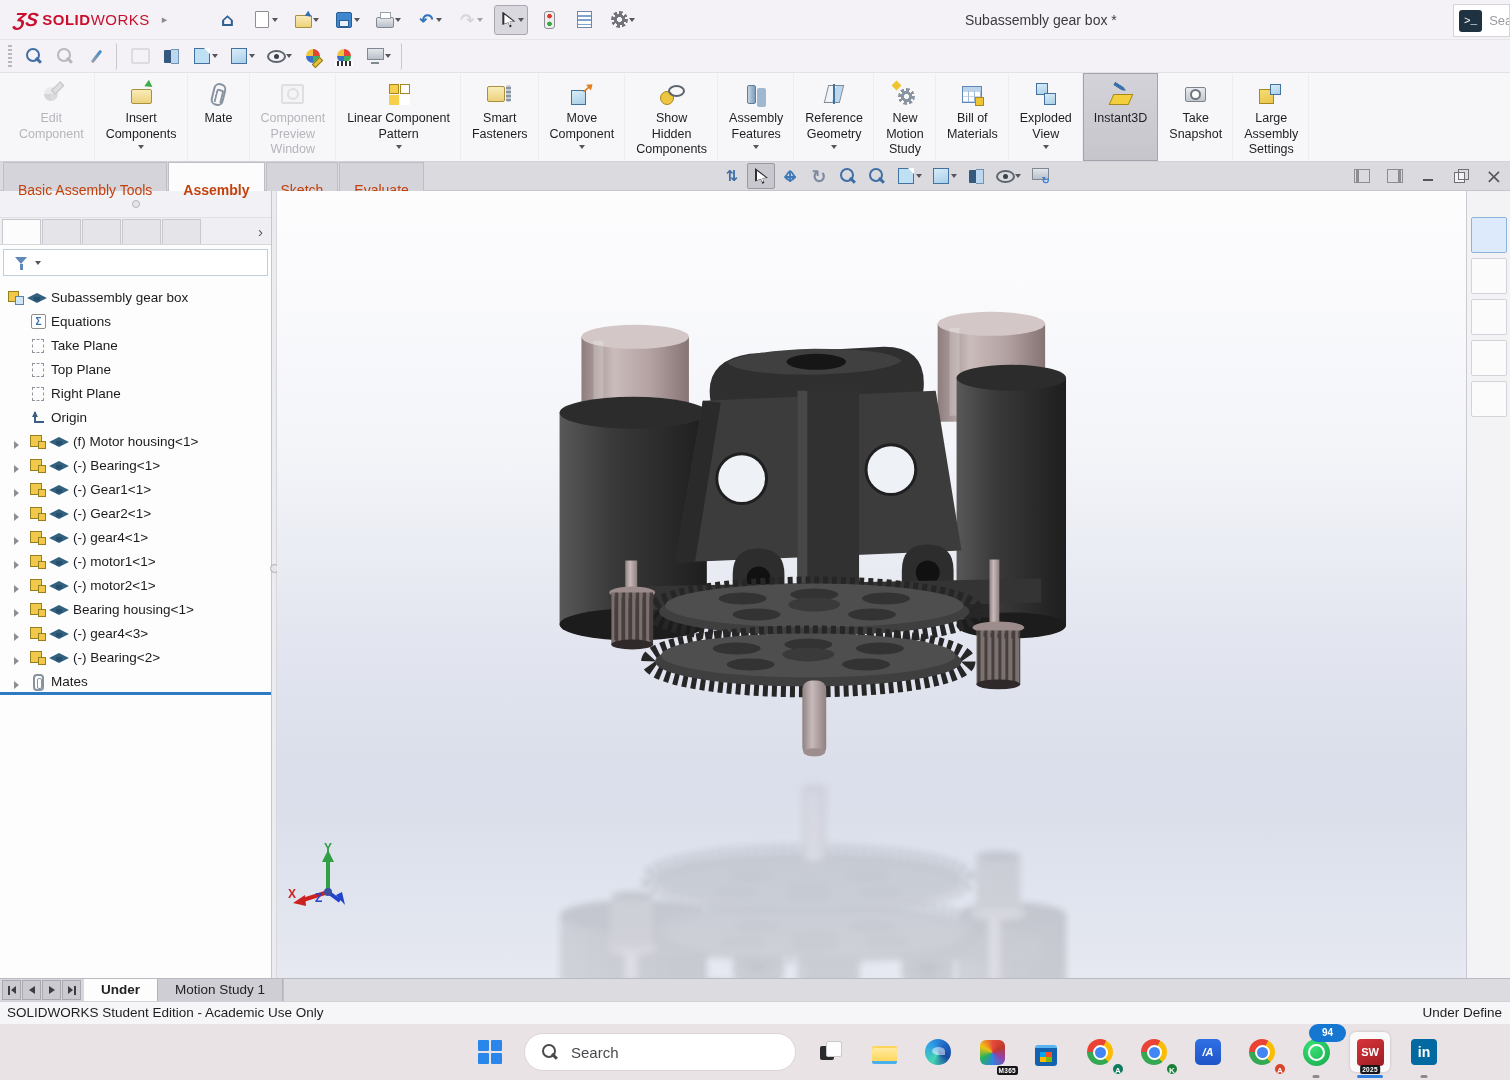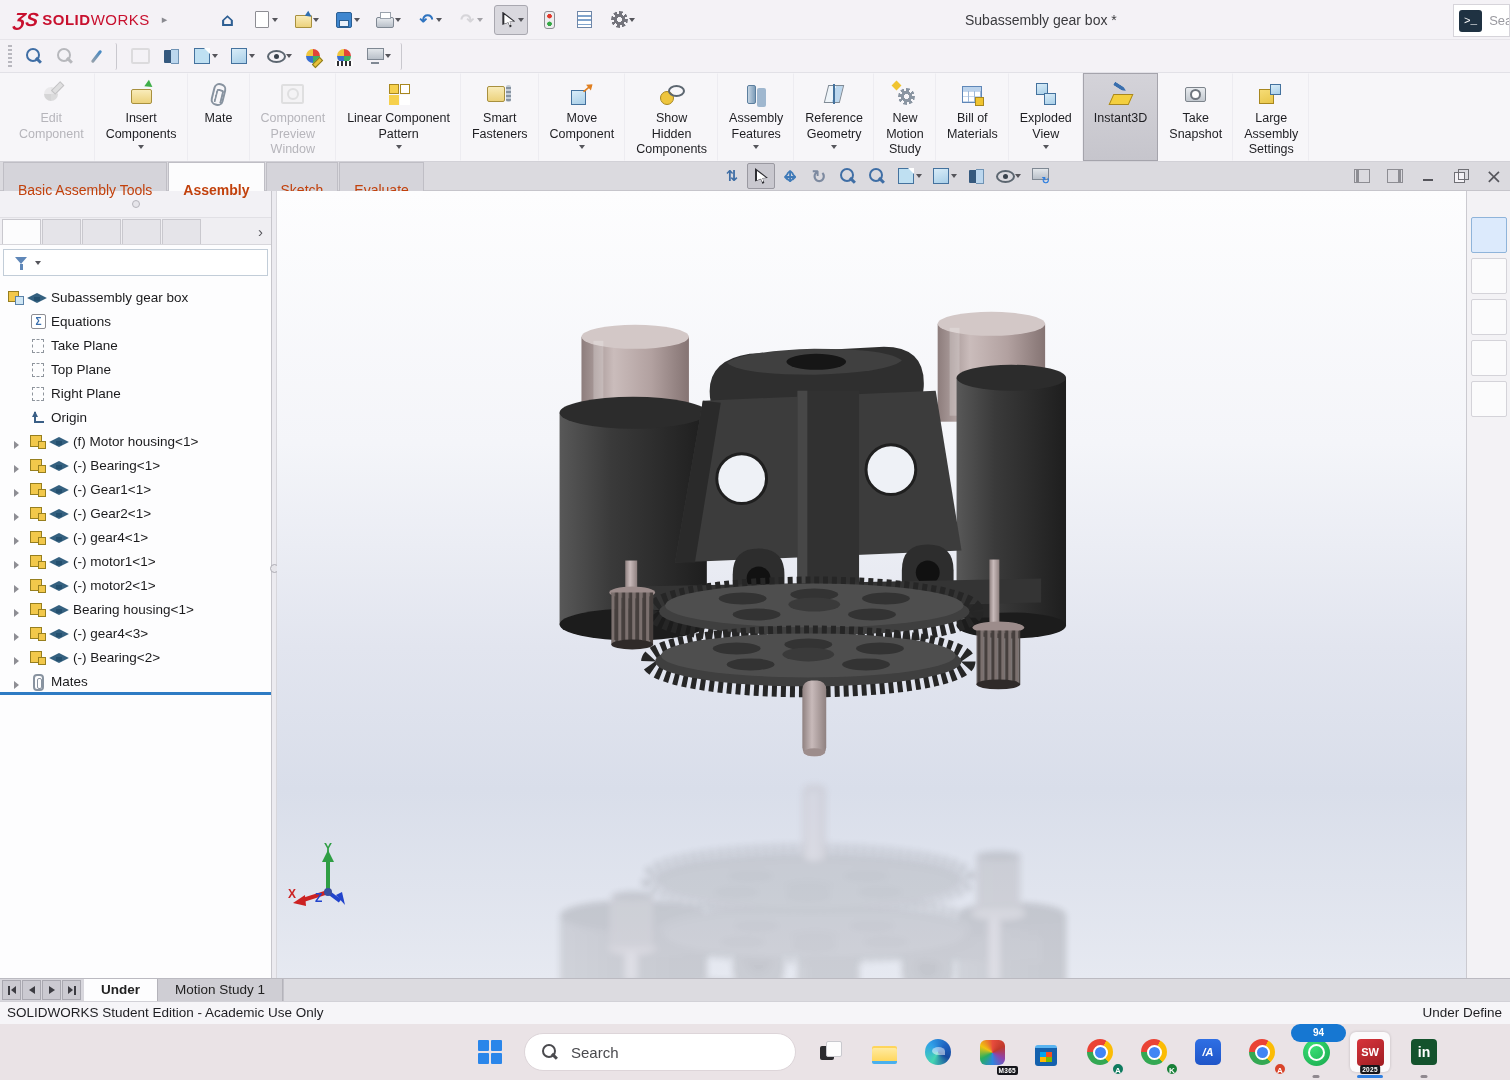--- a/index.html
+++ b/index.html
@@ -88,21 +88,21 @@
   
   .statusbar{height:23px;background:#f6f5f8;border-top:1px solid #d2d1d7;display:flex;justify-content:space-between;padding:0 8px 0 7px;font-size:13.5px;line-height:21px;color:#1e1e22}
 
   
   .taskbar{height:56px;background:#eae3e6;display:flex;align-items:center;gap:14px;padding-left:470px}
   .tslot{width:40px;height:40px;border-radius:6px;display:flex;align-items:center;justify-content:center;position:relative;flex:none}
   .tslot.active{background:#fbfafb;box-shadow:0 0 3px rgba(0,0,0,.18)}
   .runbar{position:absolute;bottom:-6px;left:50%;transform:translateX(-50%);width:7px;height:3px;border-radius:2px;background:#90898f}
   .tslot.active .runbar{width:26px;background:#2f7fe0}
   .tb-search-pill{width:272px;height:38px;border-radius:19px;background:#fff;border:1px solid #ddd5d9;display:flex;align-items:center;gap:11px;padding-left:15px;color:#4a4a4e;font-size:15px;flex:none}
-  .badge{position:absolute;top:-8px;right:-10px;background:#1677d2;color:#fff;border-radius:10px;font-size:10px;font-weight:bold;line-height:1;padding:4px 22px}
+  .badge{position:absolute;top:-8px;right:-10px;background:#1677d2;color:#fff;border-radius:10px;font-size:10px;font-weight:bold;line-height:1;padding:4px 13px}
   .profile{position:absolute;right:-5px;bottom:-4px;width:14px;height:14px;border-radius:50%;color:#fff;font-size:8px;font-weight:bold;line-height:14px;text-align:center;border:2px solid #e9e2e5}
   .tag{position:absolute;right:-6px;bottom:-3px;background:#15151a;color:#fff;font-size:6.5px;font-weight:bold;padding:1px 2px;border-radius:2px;letter-spacing:.3px}
   .glyph{color:#fff;font-weight:bold;font-size:11px;position:relative;z-index:2}
 
   
   .ic{width:20px;height:20px;position:relative;display:inline-flex;align-items:center;justify-content:center;flex:none;font-family:"DejaVu Sans",sans-serif}
   .caret{width:0;height:0;border-left:3.5px solid transparent;border-right:3.5px solid transparent;border-top:4px solid #55555b;flex:none}
   .ic-home::before{content:"⌂";font-size:18px;color:#2e5f93;font-weight:bold}
   .ic-new-document::before{content:"";width:12px;height:15px;background:#fff;border:1px solid #8d8d93;border-radius:1px}
   .ic-open::before{content:"";width:15px;height:11px;background:linear-gradient(#f9ecba,#ecd27c);border:1px solid #a8903e;border-radius:1px;margin-top:4px}
@@ -223,21 +223,21 @@
   .tb-chrome-a::after,.tb-chrome-k::after,.tb-chrome-a2::after{content:"";position:absolute;width:11px;height:11px;background:#4285f4;border:2.5px solid #fff;border-radius:50%}
   .tb-chrome-a + .profile{background:#0f7b5f}
   .tb-chrome-k + .profile{background:#188038}
   .tb-chrome-a2 + .profile{background:#d9442a}
   .tb-ia-app{width:26px;height:26px;border-radius:5px;background:linear-gradient(#2f6fe4,#1f55c8)}
   .tb-ia-app .glyph{font-style:italic}
   .tb-whatsapp::before{content:"";width:27px;height:27px;border-radius:50%;background:radial-gradient(circle at 35% 30%,#3ae075,#1fb355 78%)}
   .tb-whatsapp::after{content:"";position:absolute;width:13px;height:13px;border:2.5px solid #fff;border-radius:50%}
   .tb-solidworks{width:27px;height:27px;background:linear-gradient(150deg,#d8353c,#9e1c22);border-radius:4px}
   .tb-solidworks ~ .tag{left:50%;transform:translateX(-50%);right:auto;bottom:-2px}
-  .tb-linkedin{width:26px;height:26px;background:#14532d;border-radius:4px}
+  .tb-linkedin{width:26px;height:26px;background:#0369a1;border-radius:4px}
   .tb-linkedin .glyph{font-size:14px}
 </style>
 </head>
 <body>
 
 <div class="titlebar">
   <div class="brand">
     <span class="logo-glyph">ƷS</span>
     <span class="logo-text"><b>SOLID</b><span>WORKS</span></span>
   </div>

